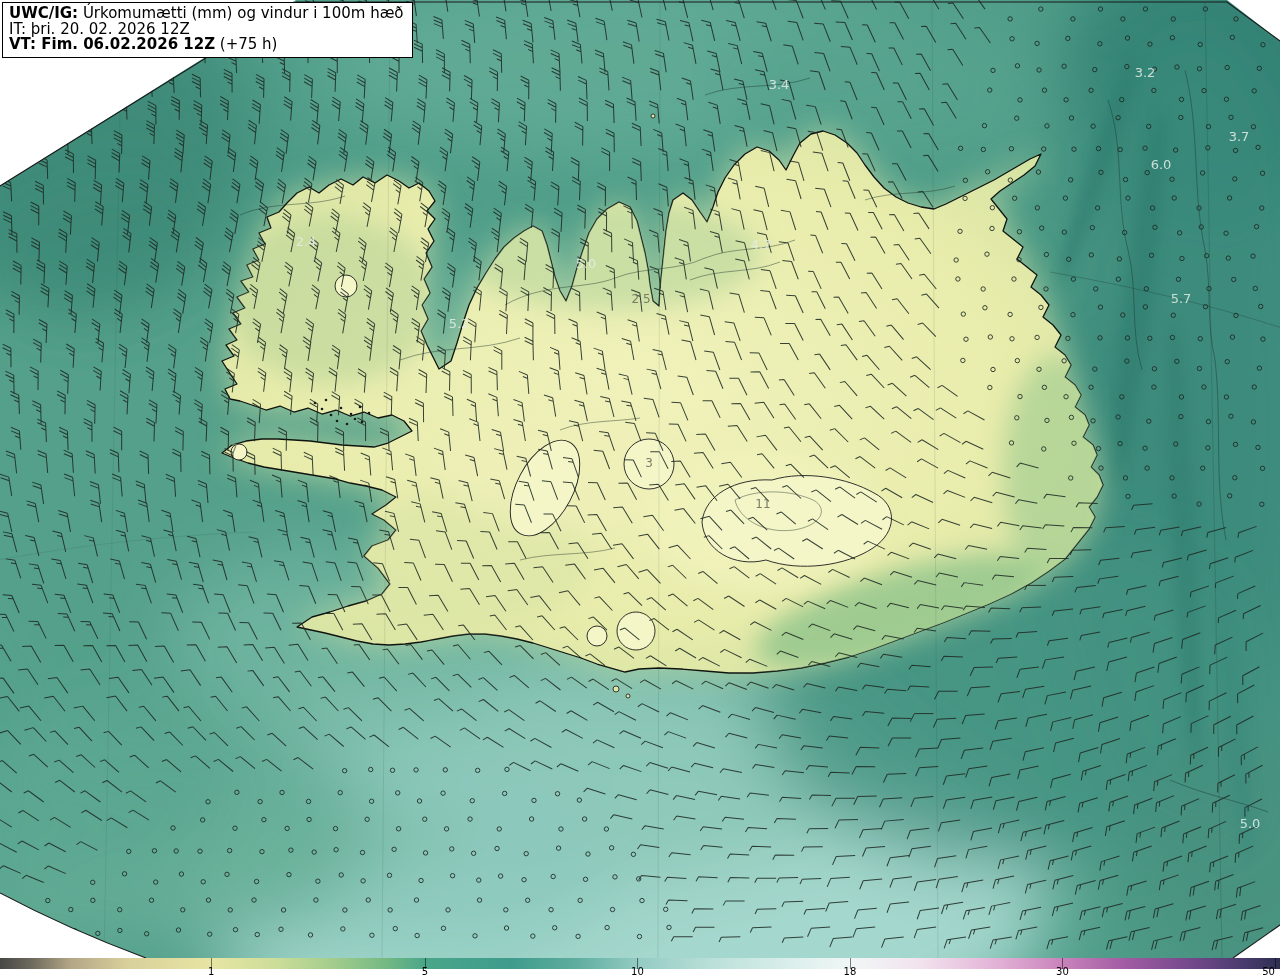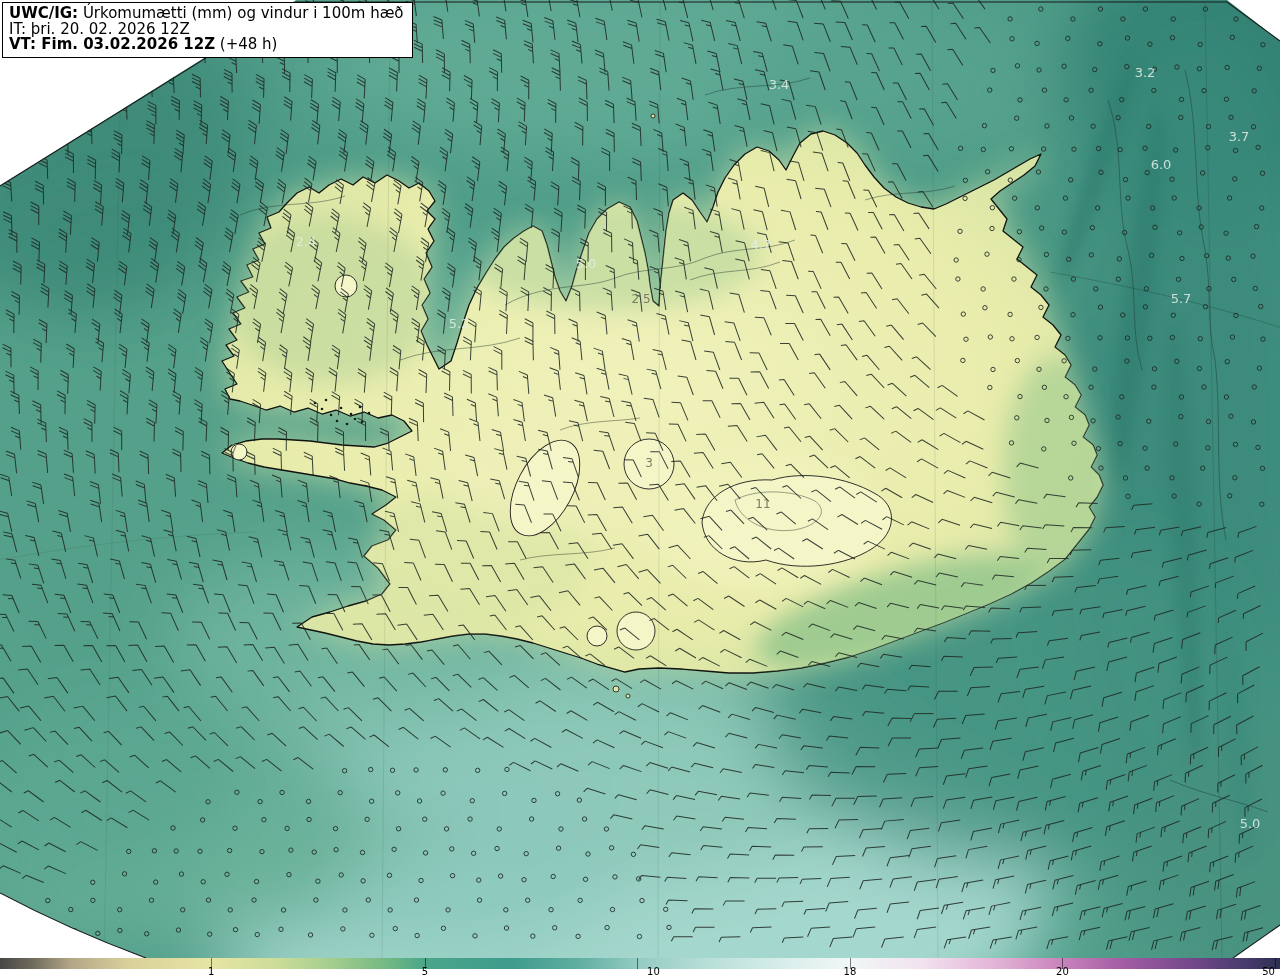--- a/index.html
+++ b/index.html
@@ -1816,35 +1816,35 @@
         <text x="641" y="303" class="lblD">2.5</text>
         <text x="649" y="467" class="lblD">3</text>
         <text x="763" y="508" class="lblD">11</text>
         <text x="234" y="453" class="lblD">7</text>
       </g>
   </svg>
 
   <div class="titlebox">
     <div class="tb-line"><span class="tb-bold">UWC/IG:</span><span> Úrkomumætti (mm) og vindur i 100m hæð</span></div>
     <div class="tb-line">IT: þri. 20. 02. 2026 12Z</div>
-    <div class="tb-line"><span class="tb-bold">VT: Fim. 03.02.2026 12Z</span><span> (+48 h)</span></div>
+    <div class="tb-line"><span class="tb-bold">VT: Fim. 06.02.2026 12Z</span><span> (+75 h)</span></div>
   </div>
 
   <div class="colorbar">
     <div class="cb-bar" id="cbBar" style="background: linear-gradient(90deg, rgb(71, 71, 71) 0%, rgb(110, 106, 92) 2.5%, rgb(179, 166, 135) 5.5%, rgb(217, 208, 155) 10%, rgb(231, 229, 163) 16.5%, rgb(205, 221, 153) 21.5%, rgb(163, 205, 141) 26%, rgb(118, 186, 131) 30%, rgb(74, 166, 137) 33.2%, rgb(63, 156, 140) 40%, rgb(95, 173, 159) 45%, rgb(147, 203, 194) 49.8%, rgb(188, 225, 218) 56%, rgb(220, 239, 236) 62%, rgb(240, 247, 246) 66.4%, rgb(242, 226, 238) 72%, rgb(228, 181, 216) 77.5%, rgb(201, 131, 187) 83%, rgb(160, 91, 163) 88%, rgb(111, 71, 136) 93.5%, rgb(70, 58, 107) 97.5%, rgb(45, 47, 82) 100%);">
         <div class="cb-tick" style="left: 16.5%;"></div>
         <div class="cb-tick" style="left: 33.2%;"></div>
         <div class="cb-tick" style="left: 49.8%;"></div>
         <div class="cb-tick" style="left: 66.4%;"></div>
         <div class="cb-tick" style="left: 83%;"></div>
         <div class="cb-tick" style="left: 99.6%;"></div>
       </div>
     <div class="cb-labels" id="cbLabels">
         <span class="cb-label" style="left: 16.5%;">1</span>
         <span class="cb-label" style="left: 33.2%;">5</span>
-        <span class="cb-label" style="left: 49.8%; margin-left: 16px;">10</span>
+        <span class="cb-label" style="left: 49.8%;">10</span>
         <span class="cb-label" style="left: 66.4%;">18</span>
-        <span class="cb-label" style="left: 83%;">20</span>
+        <span class="cb-label" style="left: 83%;">30</span>
         <span class="cb-label edge" style="left: 99.6%; text-align: center;">50</span>
       </div>
   </div>
 
 </div>
 
 </body></html>

